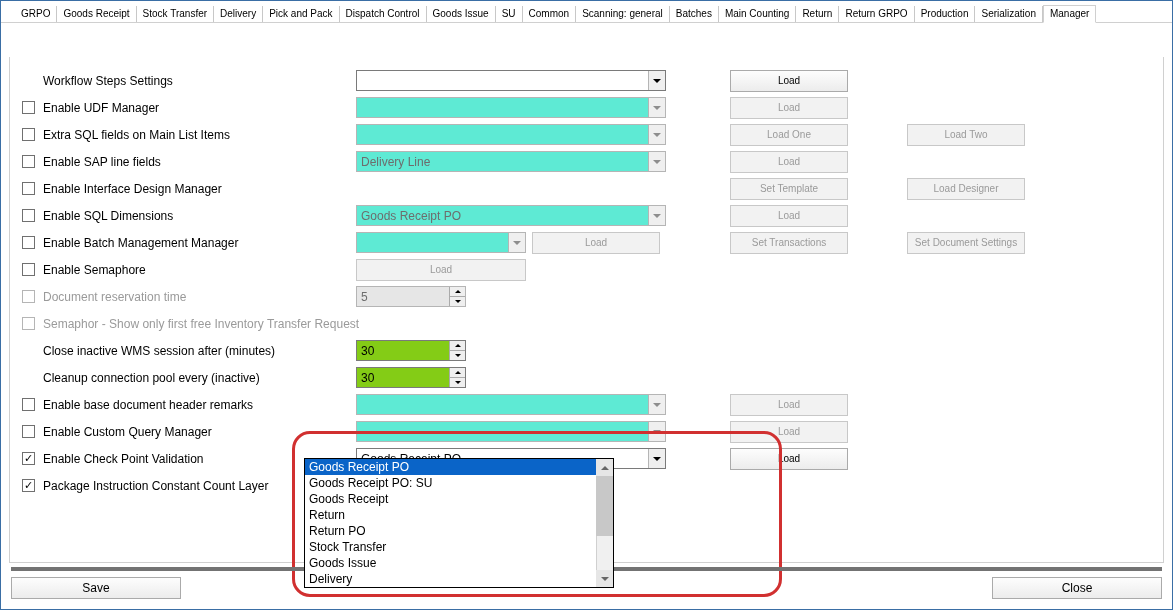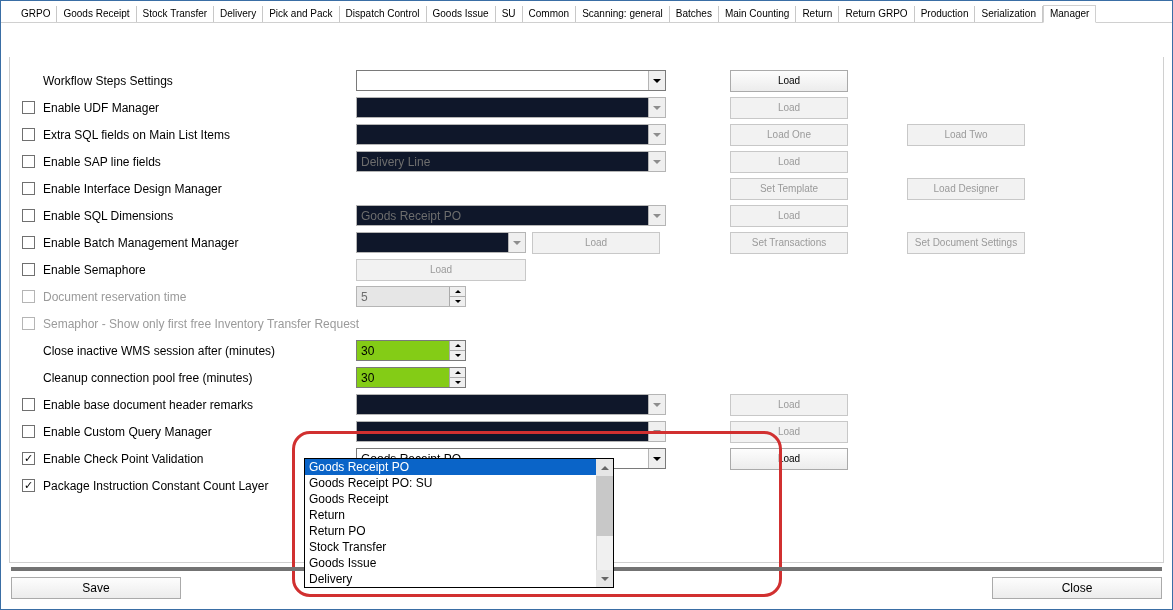--- a/index.html
+++ b/index.html
@@ -55,21 +55,21 @@
   .col-btn1 { width:130px; display:flex; align-items:center; justify-content:center; padding:0 5px; }
   .col-btn2 { width:130px; display:flex; align-items:center; padding:0 5px; }
 
   .checkbox { width:13px; height:13px; border:1px solid #707070; background:#fff; margin-right:8px; display:flex; align-items:center; justify-content:center; flex-shrink:0; }
   .checkbox.checked::after { content:"✓"; font-size:11px; color:#000; line-height:1; }
   .checkbox.disabled { border-color:#b5b5b5; }
   .label-text { color:#000; }
   .label-text.disabled { color:#9a9a9a; }
 
   .combo { position:relative; width:310px; height:21px; border:1px solid #7a7a7a; background:#fff; display:flex; align-items:center; padding:0 18px 0 4px; }
-  .combo.disabled { background:#0f172a; border-color:#b5b5b5; color:#6d6d6d; }
+  .combo.disabled { background:#5eead4; border-color:#b5b5b5; color:#6d6d6d; }
   .combo .arrow { position:absolute; right:0; top:0; width:17px; height:100%; border-left:1px solid #b5b5b5; display:flex; align-items:center; justify-content:center; background:#efefef; }
   .combo .arrow::after { content:""; border-left:4px solid transparent; border-right:4px solid transparent; border-top:4px solid #000; }
   .combo.disabled .arrow::after { border-top-color:#8d8d8d; }
 
   .spinner { width:110px; height:21px; border:1px solid #7a7a7a; display:flex; align-items:center; position:relative; padding:0 18px 0 4px; background:#84cc16; }
   .spinner.disabled { background:#e6e6e6; border-color:#b5b5b5; color:#6d6d6d; }
   .spinner .spin-btns { position:absolute; right:0; top:0; width:16px; height:100%; display:flex; flex-direction:column; }
   .spin-btn { flex:1; border-left:1px solid #aaa; border-bottom:1px solid #aaa; background:#efefef; display:flex; align-items:center; justify-content:center; }
   .spin-btn:last-child{border-bottom:none;}
   .spin-btn::after{content:""; border-left:3px solid transparent;border-right:3px solid transparent;}
@@ -298,21 +298,21 @@
               <div class="spin-btn up"></div>
               <div class="spin-btn down"></div>
             </div>
           </div>
         </div>
     </div>
 
     <div class="row">
       <div class="col-label">
           <span style="width:21px;"></span>
-          <span class="label-text">Cleanup connection pool free (minutes)</span>
+          <span class="label-text">Cleanup connection pool every (inactive)</span>
         </div>
       <div class="col-input">
           <div class="spinner">
             <span>30</span>
             <div class="spin-btns">
               <div class="spin-btn up"></div>
               <div class="spin-btn down"></div>
             </div>
           </div>
         </div>

